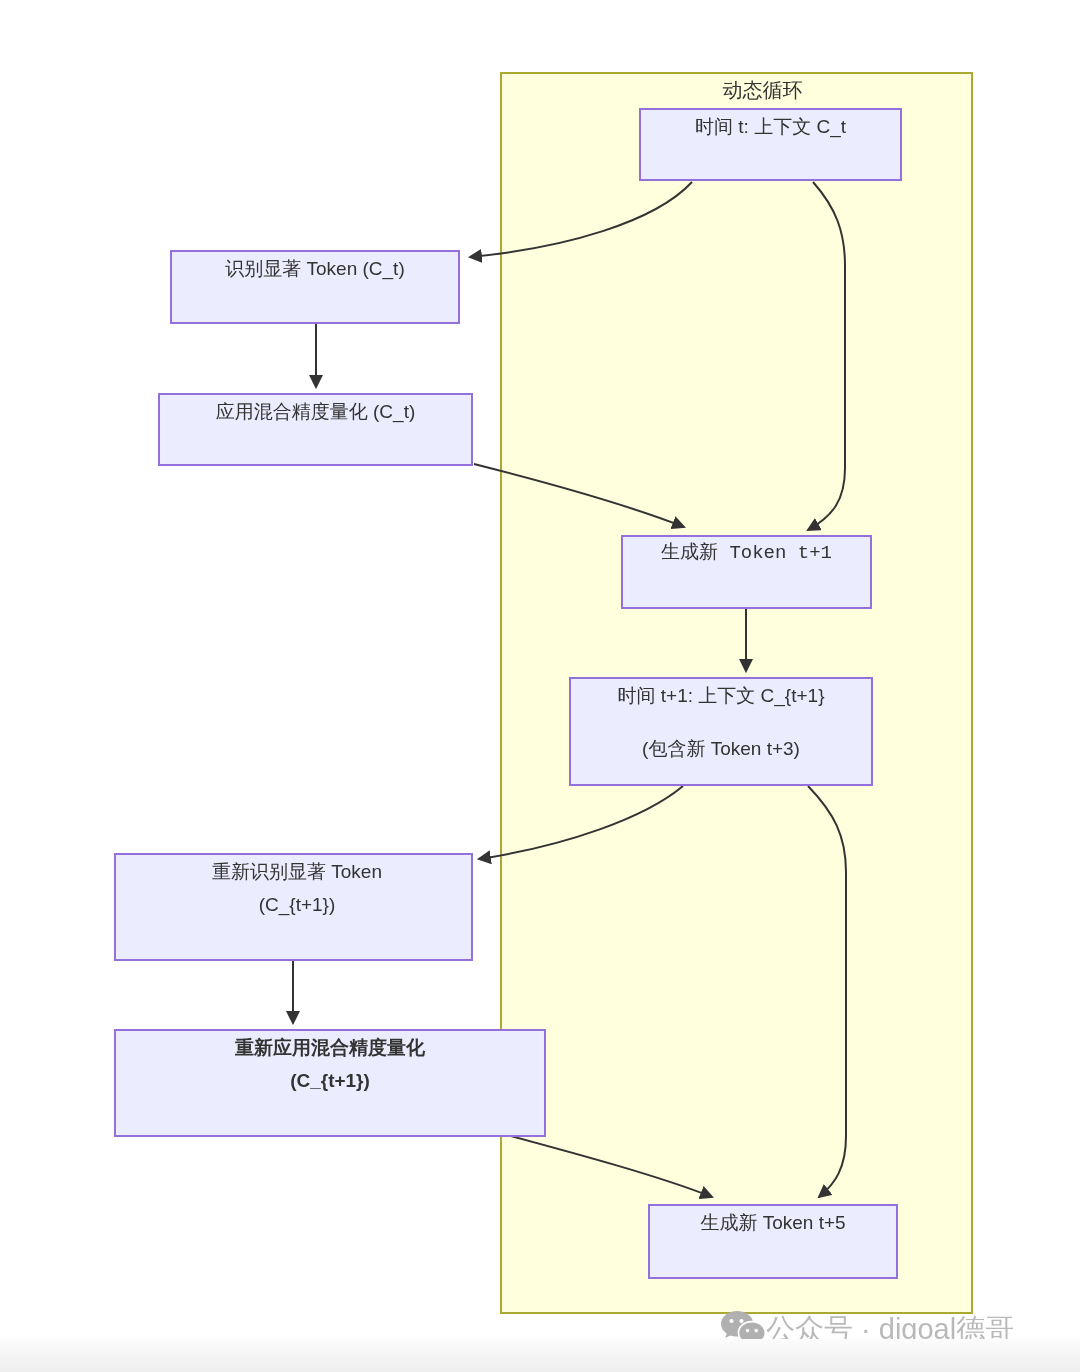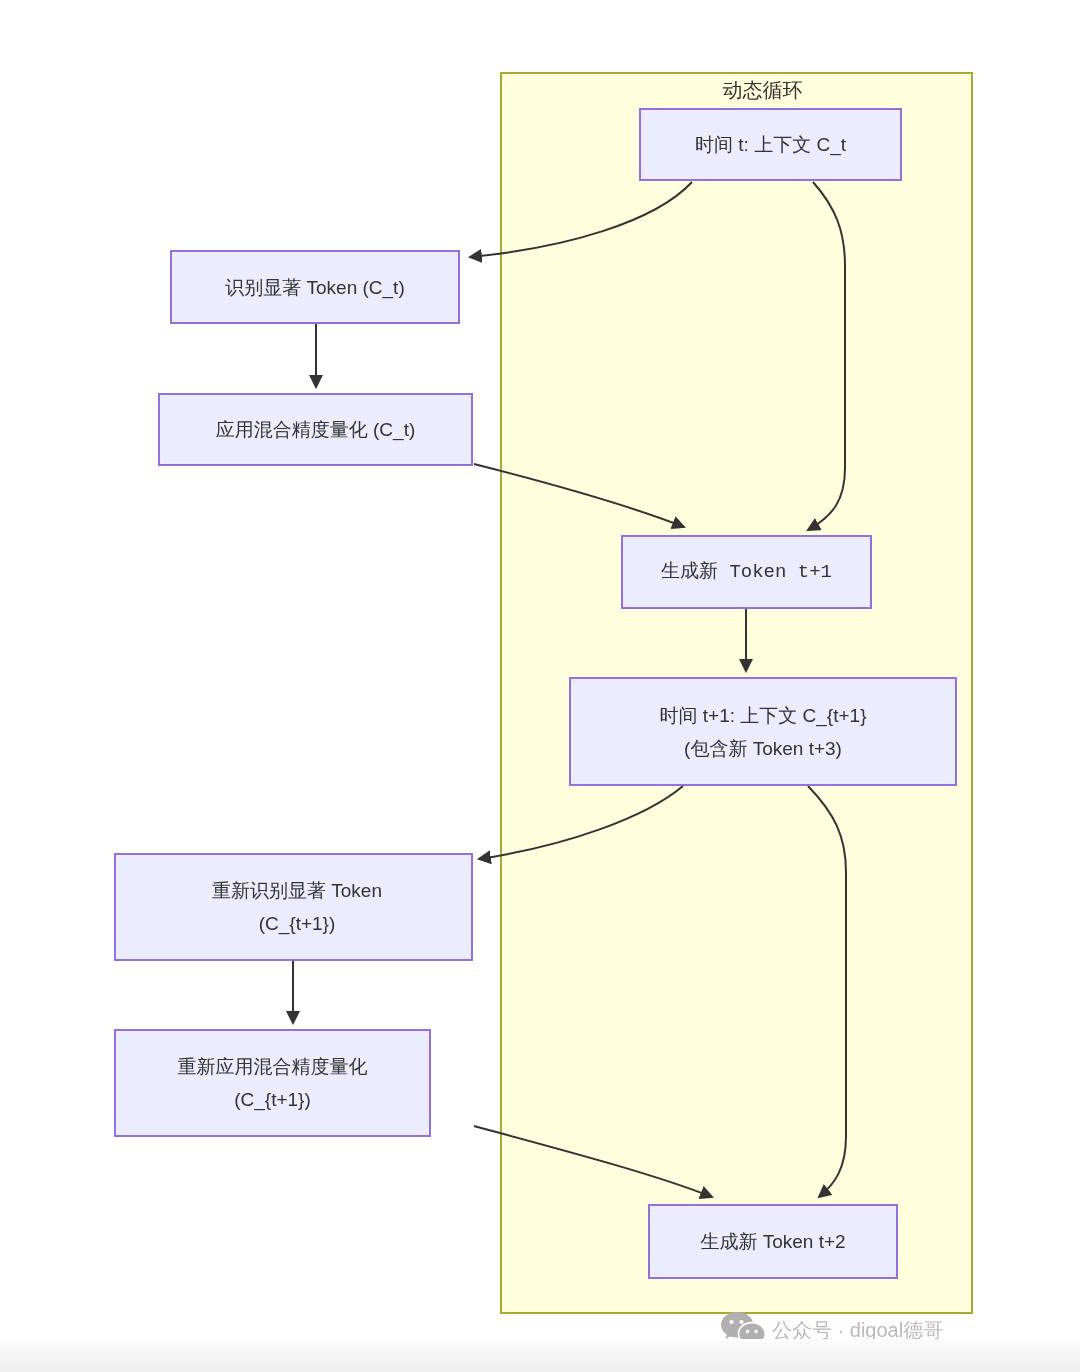--- a/index.html
+++ b/index.html
@@ -11,27 +11,27 @@
     position:absolute;left:500px;top:72px;width:473px;height:1242px;
     background:#ffffde;border:2px solid #aaaa33;box-sizing:border-box;
   }
   .cluster-title{
     position:absolute;left:500px;top:77px;width:473px;text-align:center;
     font-size:20px;color:#333333;font-weight:500;margin-left:26px;
   }
   .edges{position:absolute;left:0;top:0;width:1080px;height:1372px;pointer-events:none;}
   .node{
     position:absolute;background:#ececff;border:2px solid #9370db;box-sizing:border-box;
-    display:flex;flex-direction:column;align-items:center;justify-content:center;
+    display:flex;flex-direction:column;align-items:center;
     font-size:19px;color:#333333;text-align:center;line-height:33px;
   }
   .watermark{
     position:absolute;left:720px;top:1310px;height:40px;
-    display:flex;align-items:center;gap:6px;
-    color:#b9b9b9;font-size:20px;white-space:nowrap;
+    display:flex;gap:0;
+    color:#b9b9b9;font-size:29px;white-space:nowrap;
   }
   .wm-icon{flex:0 0 auto;}
   .bottom-strip{
     position:absolute;left:0;top:1339px;width:1080px;height:33px;
     background:linear-gradient(#fcfcfc,#eeeeee);
   }
 </style>
 </head>
 <body>
 
@@ -68,37 +68,37 @@
   </div>
 
   <div class="node" style="left:170px;top:250px;width:290px;height:74px;">
     <span>识别显著 Token (C_t)</span>
   </div>
 
   <div class="node" style="left:621px;top:535px;width:251px;height:74px;font-family:Liberation Mono, monospace;">
     <span>生成新 Token t+1</span>
   </div>
 
-  <div class="node" style="left:569px;top:677px;width:388px;height:109px;">
+  <div class="node" style="left:569px;top:677px;width:304px;height:109px;gap:20px;">
     <span>时间 t+1: 上下文 C_{t+1}</span>
     <span>(包含新 Token t+3)</span>
   </div>
 
   <div class="node" style="left:114px;top:853px;width:359px;height:108px;padding-left:7px;">
     <span>重新识别显著 Token</span>
     <span>(C_{t+1})</span>
   </div>
 
-  <div class="node" style="left:114px;top:1029px;width:317px;height:108px;">
+  <div class="node" style="left:114px;top:1029px;width:432px;height:108px;font-weight:bold;">
     <span>重新应用混合精度量化</span>
     <span>(C_{t+1})</span>
   </div>
 
   <div class="node" style="left:648px;top:1204px;width:250px;height:75px;">
-    <span>生成新 Token t+2</span>
+    <span>生成新 Token t+5</span>
   </div>
 
   <div class="watermark">
     <svg class="wm-icon" width="46" height="38" viewBox="0 0 46 38">
       <g fill="#b0b0b0">
         <path d="M17,1 C8.2,1 1,6.7 1,13.8 C1,17.8 3.2,21.2 6.7,23.5 L5.2,28 L10.4,25.4 C12.4,26 14.6,26.6 17,26.6 C17.5,26.6 17.9,26.6 18.4,26.5 C17.9,25.3 17.6,24 17.6,22.6 C17.6,16 23.9,10.7 31.6,10.7 C32,10.7 32.4,10.7 32.8,10.8 C31.2,5.2 24.8,1 17,1 Z"></path>
         <path d="M31.9,12.6 C24.9,12.6 19.3,17.2 19.3,23 C19.3,28.8 24.9,33.4 31.9,33.4 C33.6,33.4 35.3,33.1 36.8,32.5 L41.2,34.8 L39.9,30.9 C42.7,29 44.5,26.2 44.5,23 C44.5,17.2 38.9,12.6 31.9,12.6 Z"></path>
       </g>
       <g fill="#ffffff">
         <circle cx="11.5" cy="11" r="2.1"></circle>

